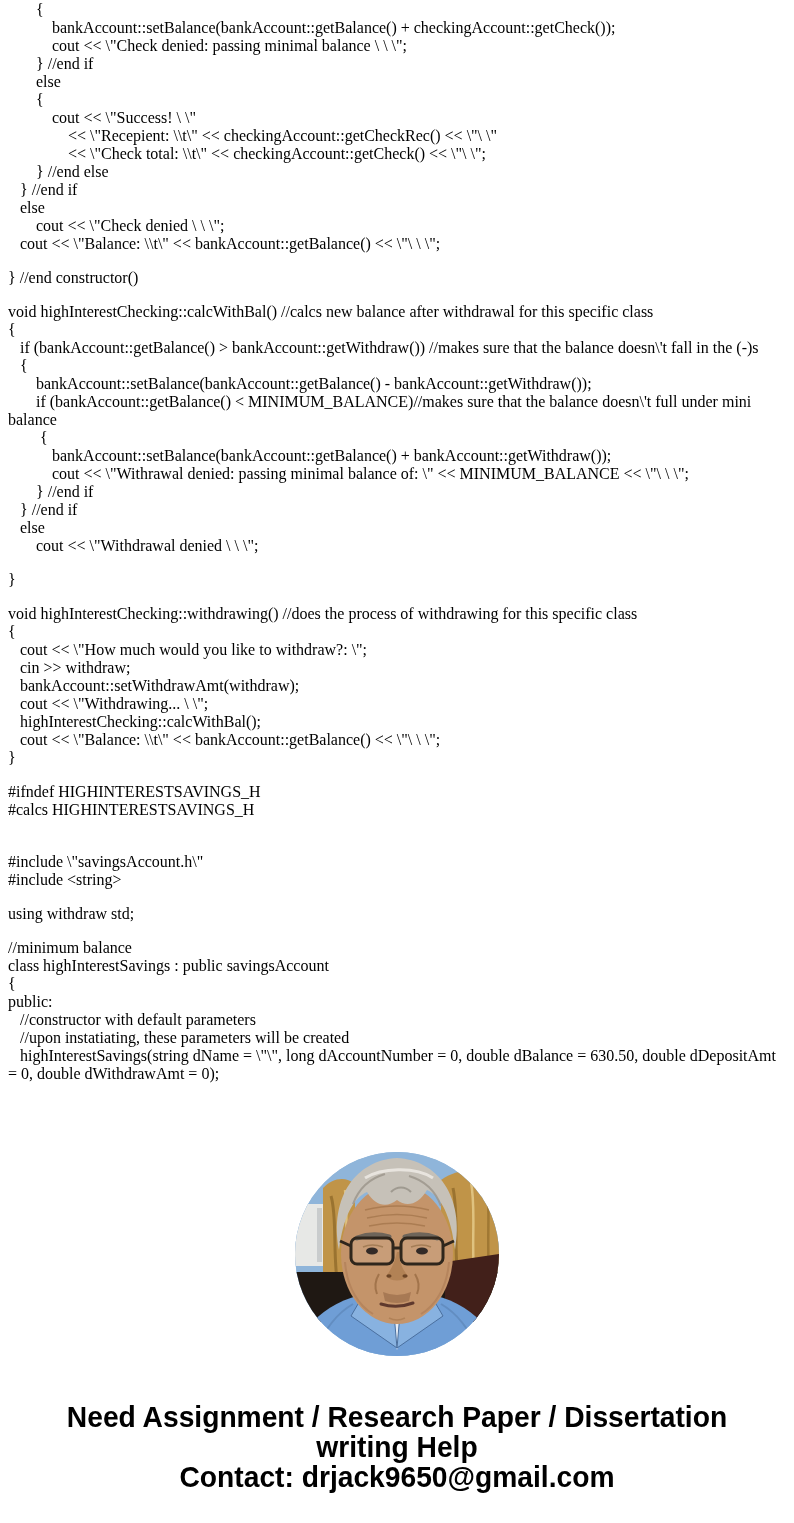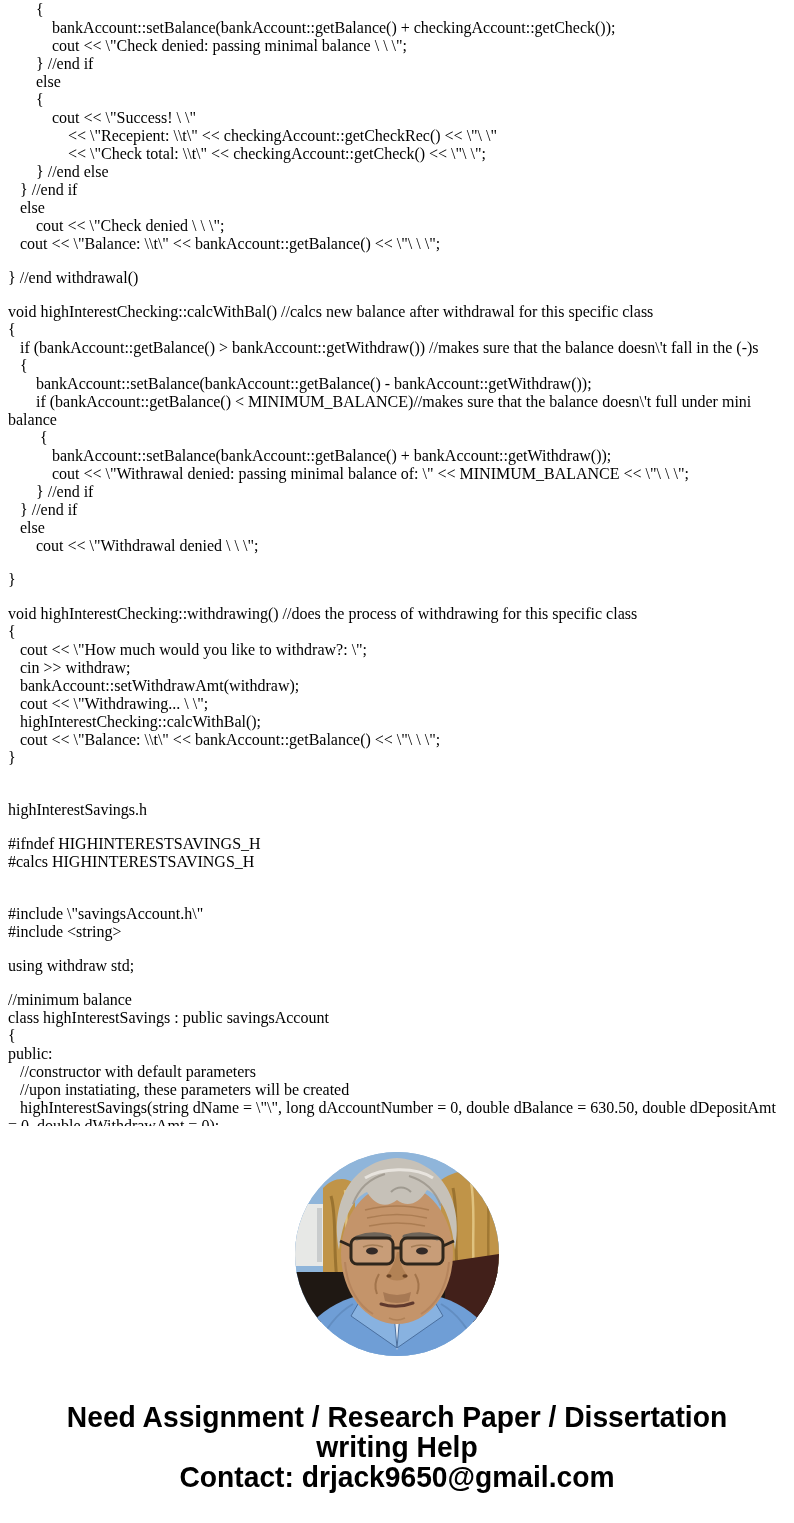--- a/index.html
+++ b/index.html
@@ -62,21 +62,21 @@
        else
        {
            cout &lt;&lt; \"Success! \ \"
                &lt;&lt; \"Recepient: \\t\" &lt;&lt; checkingAccount::getCheckRec() &lt;&lt; \"\ \"
                &lt;&lt; \"Check total: \\t\" &lt;&lt; checkingAccount::getCheck() &lt;&lt; \"\ \";
        } //end else
    } //end if
    else
        cout &lt;&lt; \"Check denied \ \ \";
    cout &lt;&lt; \"Balance: \\t\" &lt;&lt; bankAccount::getBalance() &lt;&lt; \"\ \ \";</p>
-        <p class="code-para">} //end withdrawal()</p>
+        <p class="code-para">} //end constructor()</p>
         <p class="code-para">void highInterestChecking::calcWithBal() //calcs new balance after withdrawal for this specific class
 {
    if (bankAccount::getBalance() &gt; bankAccount::getWithdraw()) //makes sure that the balance doesn\'t fall in the (-)s
    {
        bankAccount::setBalance(bankAccount::getBalance() - bankAccount::getWithdraw());
        if (bankAccount::getBalance() &lt; MINIMUM_BALANCE)//makes sure that the balance doesn\'t full under mini
 balance
         {
            bankAccount::setBalance(bankAccount::getBalance() + bankAccount::getWithdraw());
            cout &lt;&lt; \"Withrawal denied: passing minimal balance of: \" &lt;&lt; MINIMUM_BALANCE &lt;&lt; \"\ \ \";
@@ -87,22 +87,20 @@
         <p class="code-para">}</p>
         <p class="code-para">void highInterestChecking::withdrawing() //does the process of withdrawing for this specific class
 {
    cout &lt;&lt; \"How much would you like to withdraw?: \";
    cin &gt;&gt; withdraw;
    bankAccount::setWithdrawAmt(withdraw);
    cout &lt;&lt; \"Withdrawing... \ \";
    highInterestChecking::calcWithBal();
    cout &lt;&lt; \"Balance: \\t\" &lt;&lt; bankAccount::getBalance() &lt;&lt; \"\ \ \";
 }</p>
-        <p class="code-para">&nbsp;
-highInterestSavings.h</p>
         <p class="code-para">#ifndef HIGHINTERESTSAVINGS_H
 #calcs HIGHINTERESTSAVINGS_H</p>
         <p class="code-para">&nbsp;
 #include \"savingsAccount.h\"
 #include &lt;string&gt;</p>
         <p class="code-para">using withdraw std;</p>
         <p class="code-para">//minimum balance
 class highInterestSavings : public savingsAccount
 {
 public:

